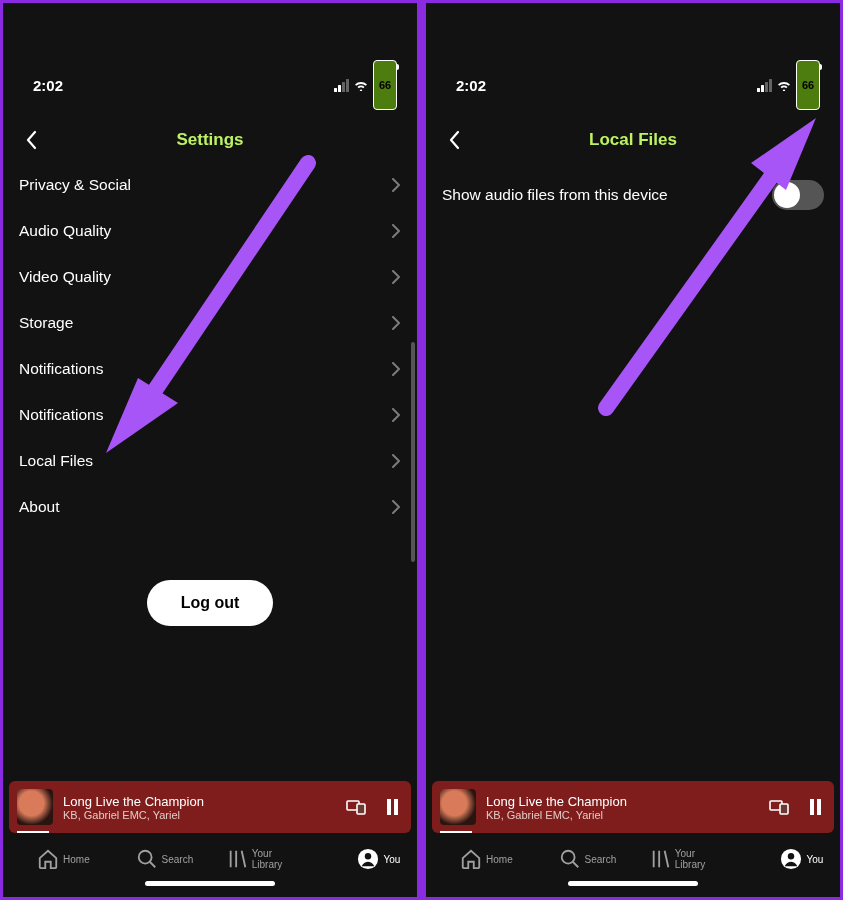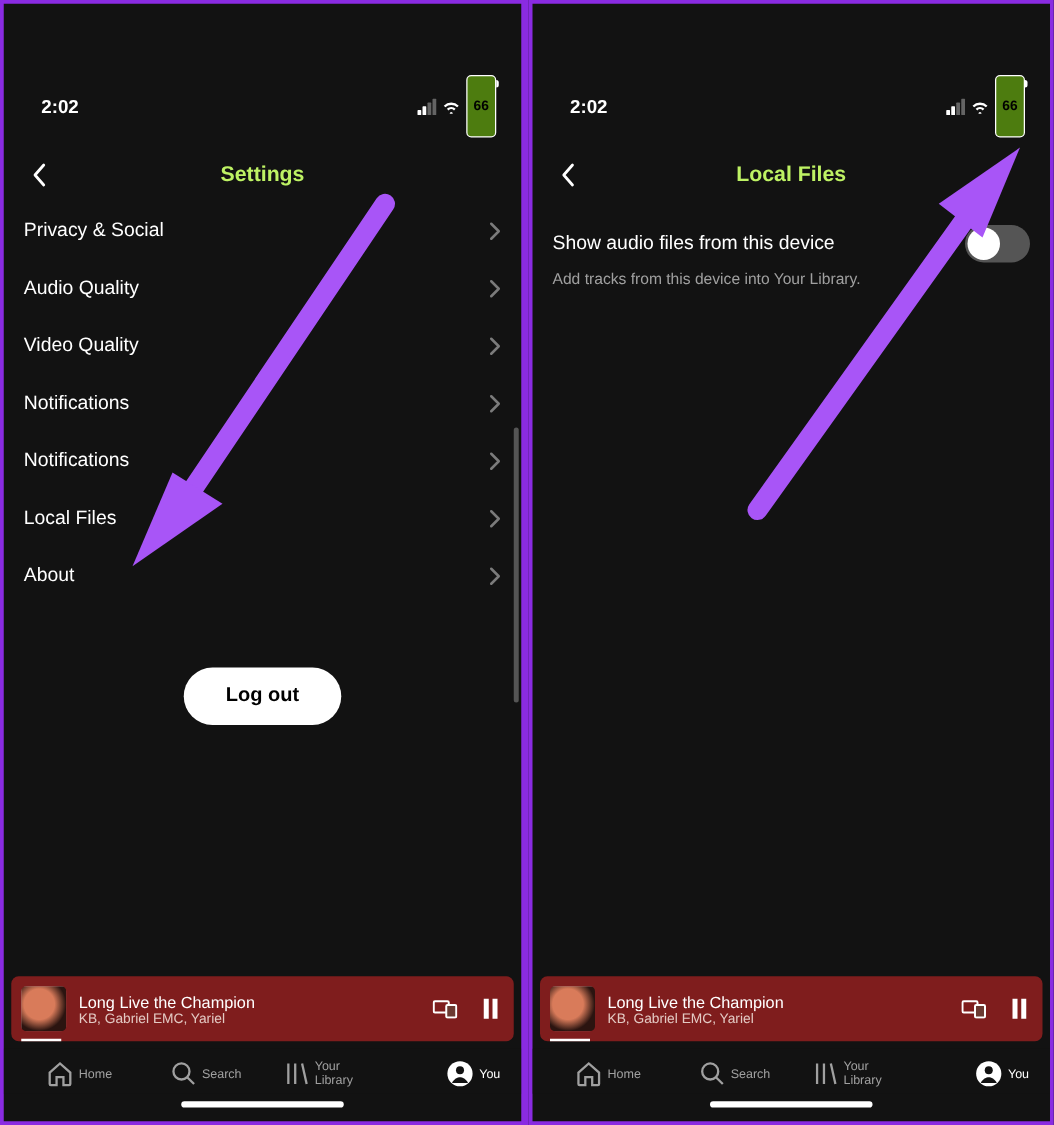--- a/index.html
+++ b/index.html
@@ -161,20 +161,26 @@
           <path d="M2 2l6 6-6 6" stroke="#b3b3b3" stroke-width="2" fill="none" stroke-linecap="round" stroke-linejoin="round"></path>
         </svg>
     </div>
     <div class="settings-row">
       <span>Video Quality</span>
       <svg class="chev" width="10" height="16" viewBox="0 0 10 16">
           <path d="M2 2l6 6-6 6" stroke="#b3b3b3" stroke-width="2" fill="none" stroke-linecap="round" stroke-linejoin="round"></path>
         </svg>
     </div>
     <div class="settings-row">
+      <span>Storage</span>
+      <svg class="chev" width="10" height="16" viewBox="0 0 10 16">
+          <path d="M2 2l6 6-6 6" stroke="#b3b3b3" stroke-width="2" fill="none" stroke-linecap="round" stroke-linejoin="round"></path>
+        </svg>
+    </div>
+    <div class="settings-row">
       <span>Notifications</span>
       <svg class="chev" width="10" height="16" viewBox="0 0 10 16">
           <path d="M2 2l6 6-6 6" stroke="#b3b3b3" stroke-width="2" fill="none" stroke-linecap="round" stroke-linejoin="round"></path>
         </svg>
     </div>
     <div class="settings-row">
       <span>Notifications</span>
       <svg class="chev" width="10" height="16" viewBox="0 0 10 16">
           <path d="M2 2l6 6-6 6" stroke="#b3b3b3" stroke-width="2" fill="none" stroke-linecap="round" stroke-linejoin="round"></path>
         </svg>
@@ -298,21 +304,20 @@
     </div>
     <div class="page-title">Local Files</div>
   </div>
   <div class="content">
     <div class="toggle-row">
       <span>Show audio files from this device</span>
       <div class="toggle">
         <div class="toggle-knob"></div>
       </div>
     </div>
-    <div class="subtext">Add tracks from this device into Your Library.</div>
   </div>
 
   <svg class="arrow" style="left:150px; top:105px;" width="260" height="320" viewBox="0 0 260 320">
     <line x1="30" y1="300" x2="205" y2="55" stroke="#a855f7" stroke-width="16" stroke-linecap="round"></line>
     <polygon points="240,10 175,55 210,82" fill="#a855f7"></polygon>
   </svg>
 
   <div class="now-playing">
     <div class="np-art"></div>
     <div class="np-text">

